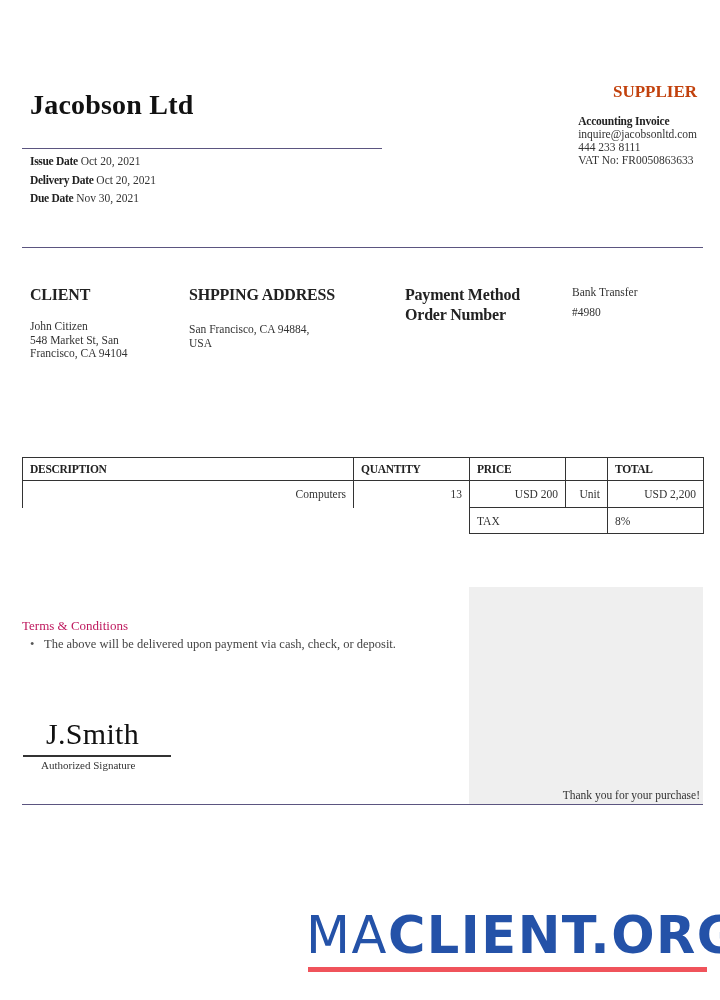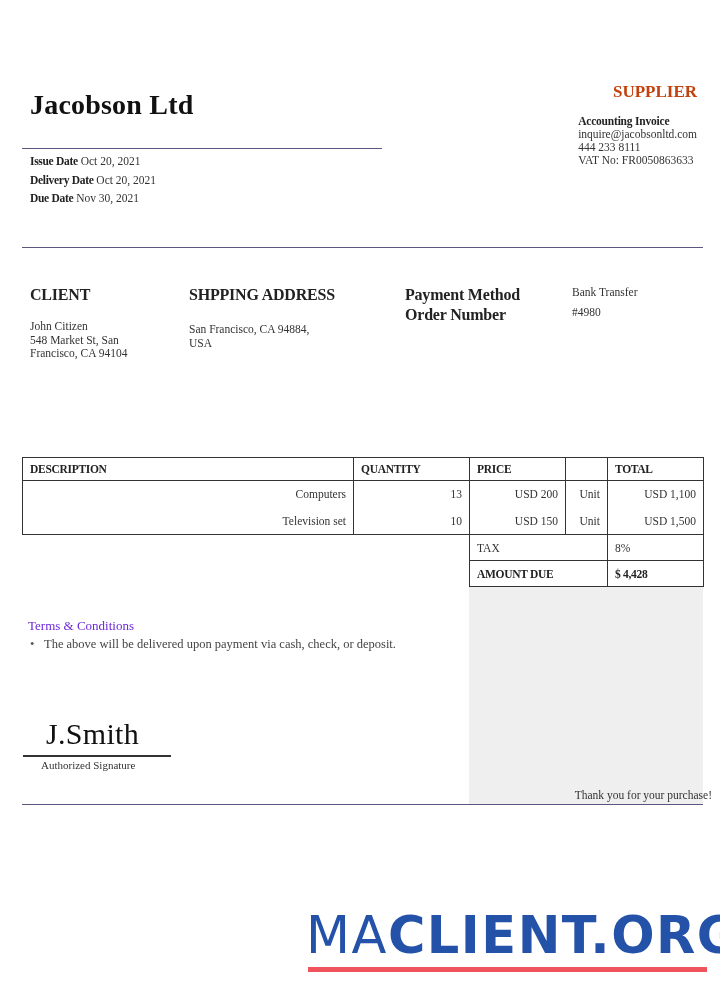--- a/index.html
+++ b/index.html
@@ -25,23 +25,23 @@
   table.items { position: absolute; left: 22px; top: 457px; border-collapse: collapse; font-size: 11.5px; color: #333; }
   table.items td { border: 1.5px solid #333; padding: 0 7px; height: 23px; vertical-align: middle; white-space: nowrap; }
   table.items tr.head td { font-weight: bold; color: #222; letter-spacing: -0.3px; height: 23px; }
   table.items tr.body td { border-top: 1.5px solid #333; border-bottom: none; height: 27px; text-align: right; }
   table.items tr.body.last td { border-top: none; border-bottom: 1.5px solid #333; height: 27px; }
   table.items td.noborder { border: none; }
   table.items tr.sum td { height: 26px; }
   table.items td.bold { font-weight: bold; color: #222; letter-spacing: -0.3px; }
 
   .grey-panel { left: 469px; top: 587px; width: 234px; height: 217px; background: #efefef; }
-  .thank-you { right: 8px; top: 789px; font-size: 11.5px; color: #333; }
+  .thank-you { right: 20px; top: 789px; font-size: 11.5px; color: #333; }
 
-  .terms-title { left: 28px; top: 618px; font-size: 13px; color: #6d28d9; text-align: center; }
+  .terms-title { left: 22px; top: 618px; font-size: 13px; color: #be185d; text-align: center; }
   .terms-list { left: 30px; top: 636px; font-size: 12.5px; line-height: 16px; color: #444; list-style: none; }
   .terms-list li::before { content: "•"; display: inline-block; width: 14px; color: #555; }
 
   .signature { left: 46px; top: 717px; font-size: 30px; color: #111; letter-spacing: 0.3px; }
   .sig-line { left: 23px; top: 755px; width: 148px; height: 1.5px; background: #333; }
   .sig-label { left: 41px; top: 759px; font-size: 11px; color: #333; }
 
   .logo { left: 306px; top: 906px; font-family: "DejaVu Sans", "Liberation Sans", sans-serif; font-size: 51px; color: #2452a8; letter-spacing: 1.5px; line-height: 60px; }
   .logo .light { font-weight: normal; }
   .logo .bold { font-weight: bold; }
@@ -110,38 +110,26 @@
     <td>QUANTITY</td>
     <td>PRICE</td>
     <td></td>
     <td>TOTAL</td>
   </tr>
   <tr class="body">
     <td>Computers</td>
     <td>13</td>
     <td>USD 200</td>
     <td>Unit</td>
-    <td>USD 1,100</td>
-  </tr>
-  <tr class="body last">
-    <td>Television set</td>
-    <td>10</td>
-    <td>USD 150</td>
-    <td>Unit</td>
-    <td>USD 1,500</td>
+    <td>USD 2,200</td>
   </tr>
   <tr class="sum">
     <td class="noborder" colspan="2"></td>
     <td colspan="2">TAX</td>
     <td>8%</td>
-  </tr>
-  <tr class="sum">
-    <td class="noborder" colspan="2"></td>
-    <td colspan="2" class="bold">AMOUNT DUE</td>
-    <td class="bold">$ 4,428</td>
   </tr>
 </tbody>
   </table>
 
 <div class="abs terms-title">Terms &amp; Conditions</div>
 <ul class="abs terms-list">
   <li>The above will be delivered upon payment via cash, check, or deposit.</li>
 </ul>
 
 <div class="abs signature">J.Smith</div>

